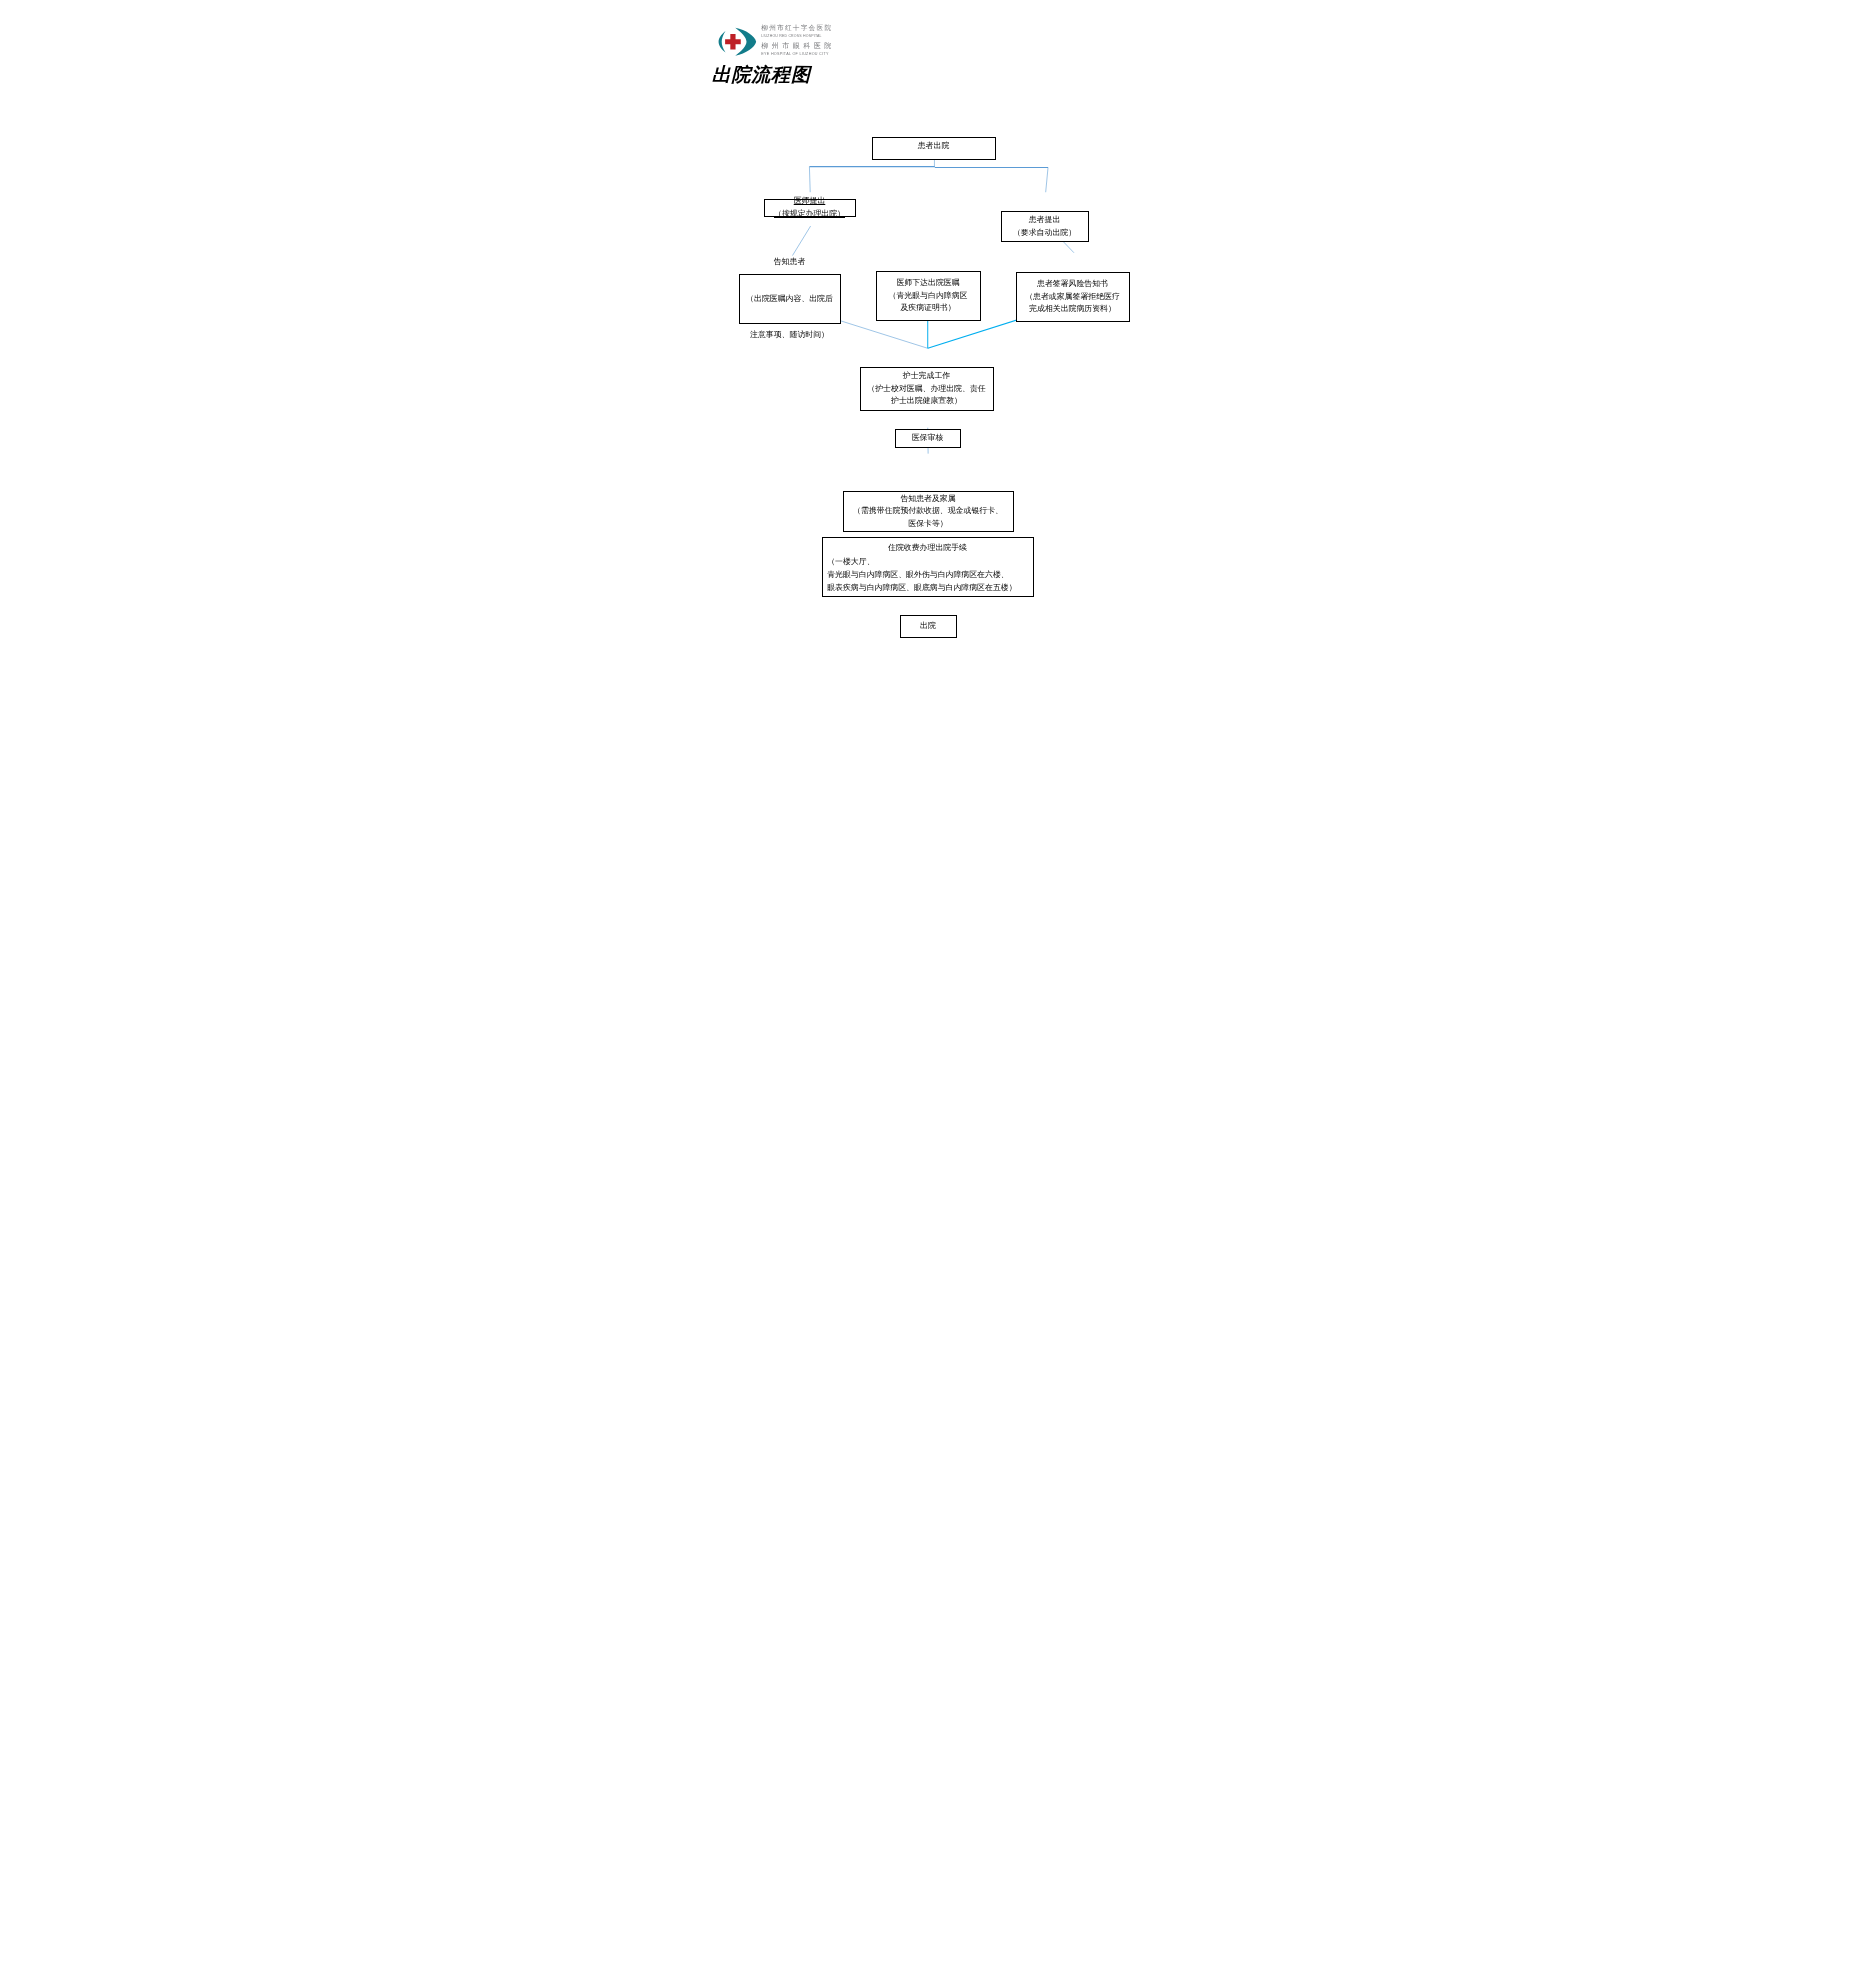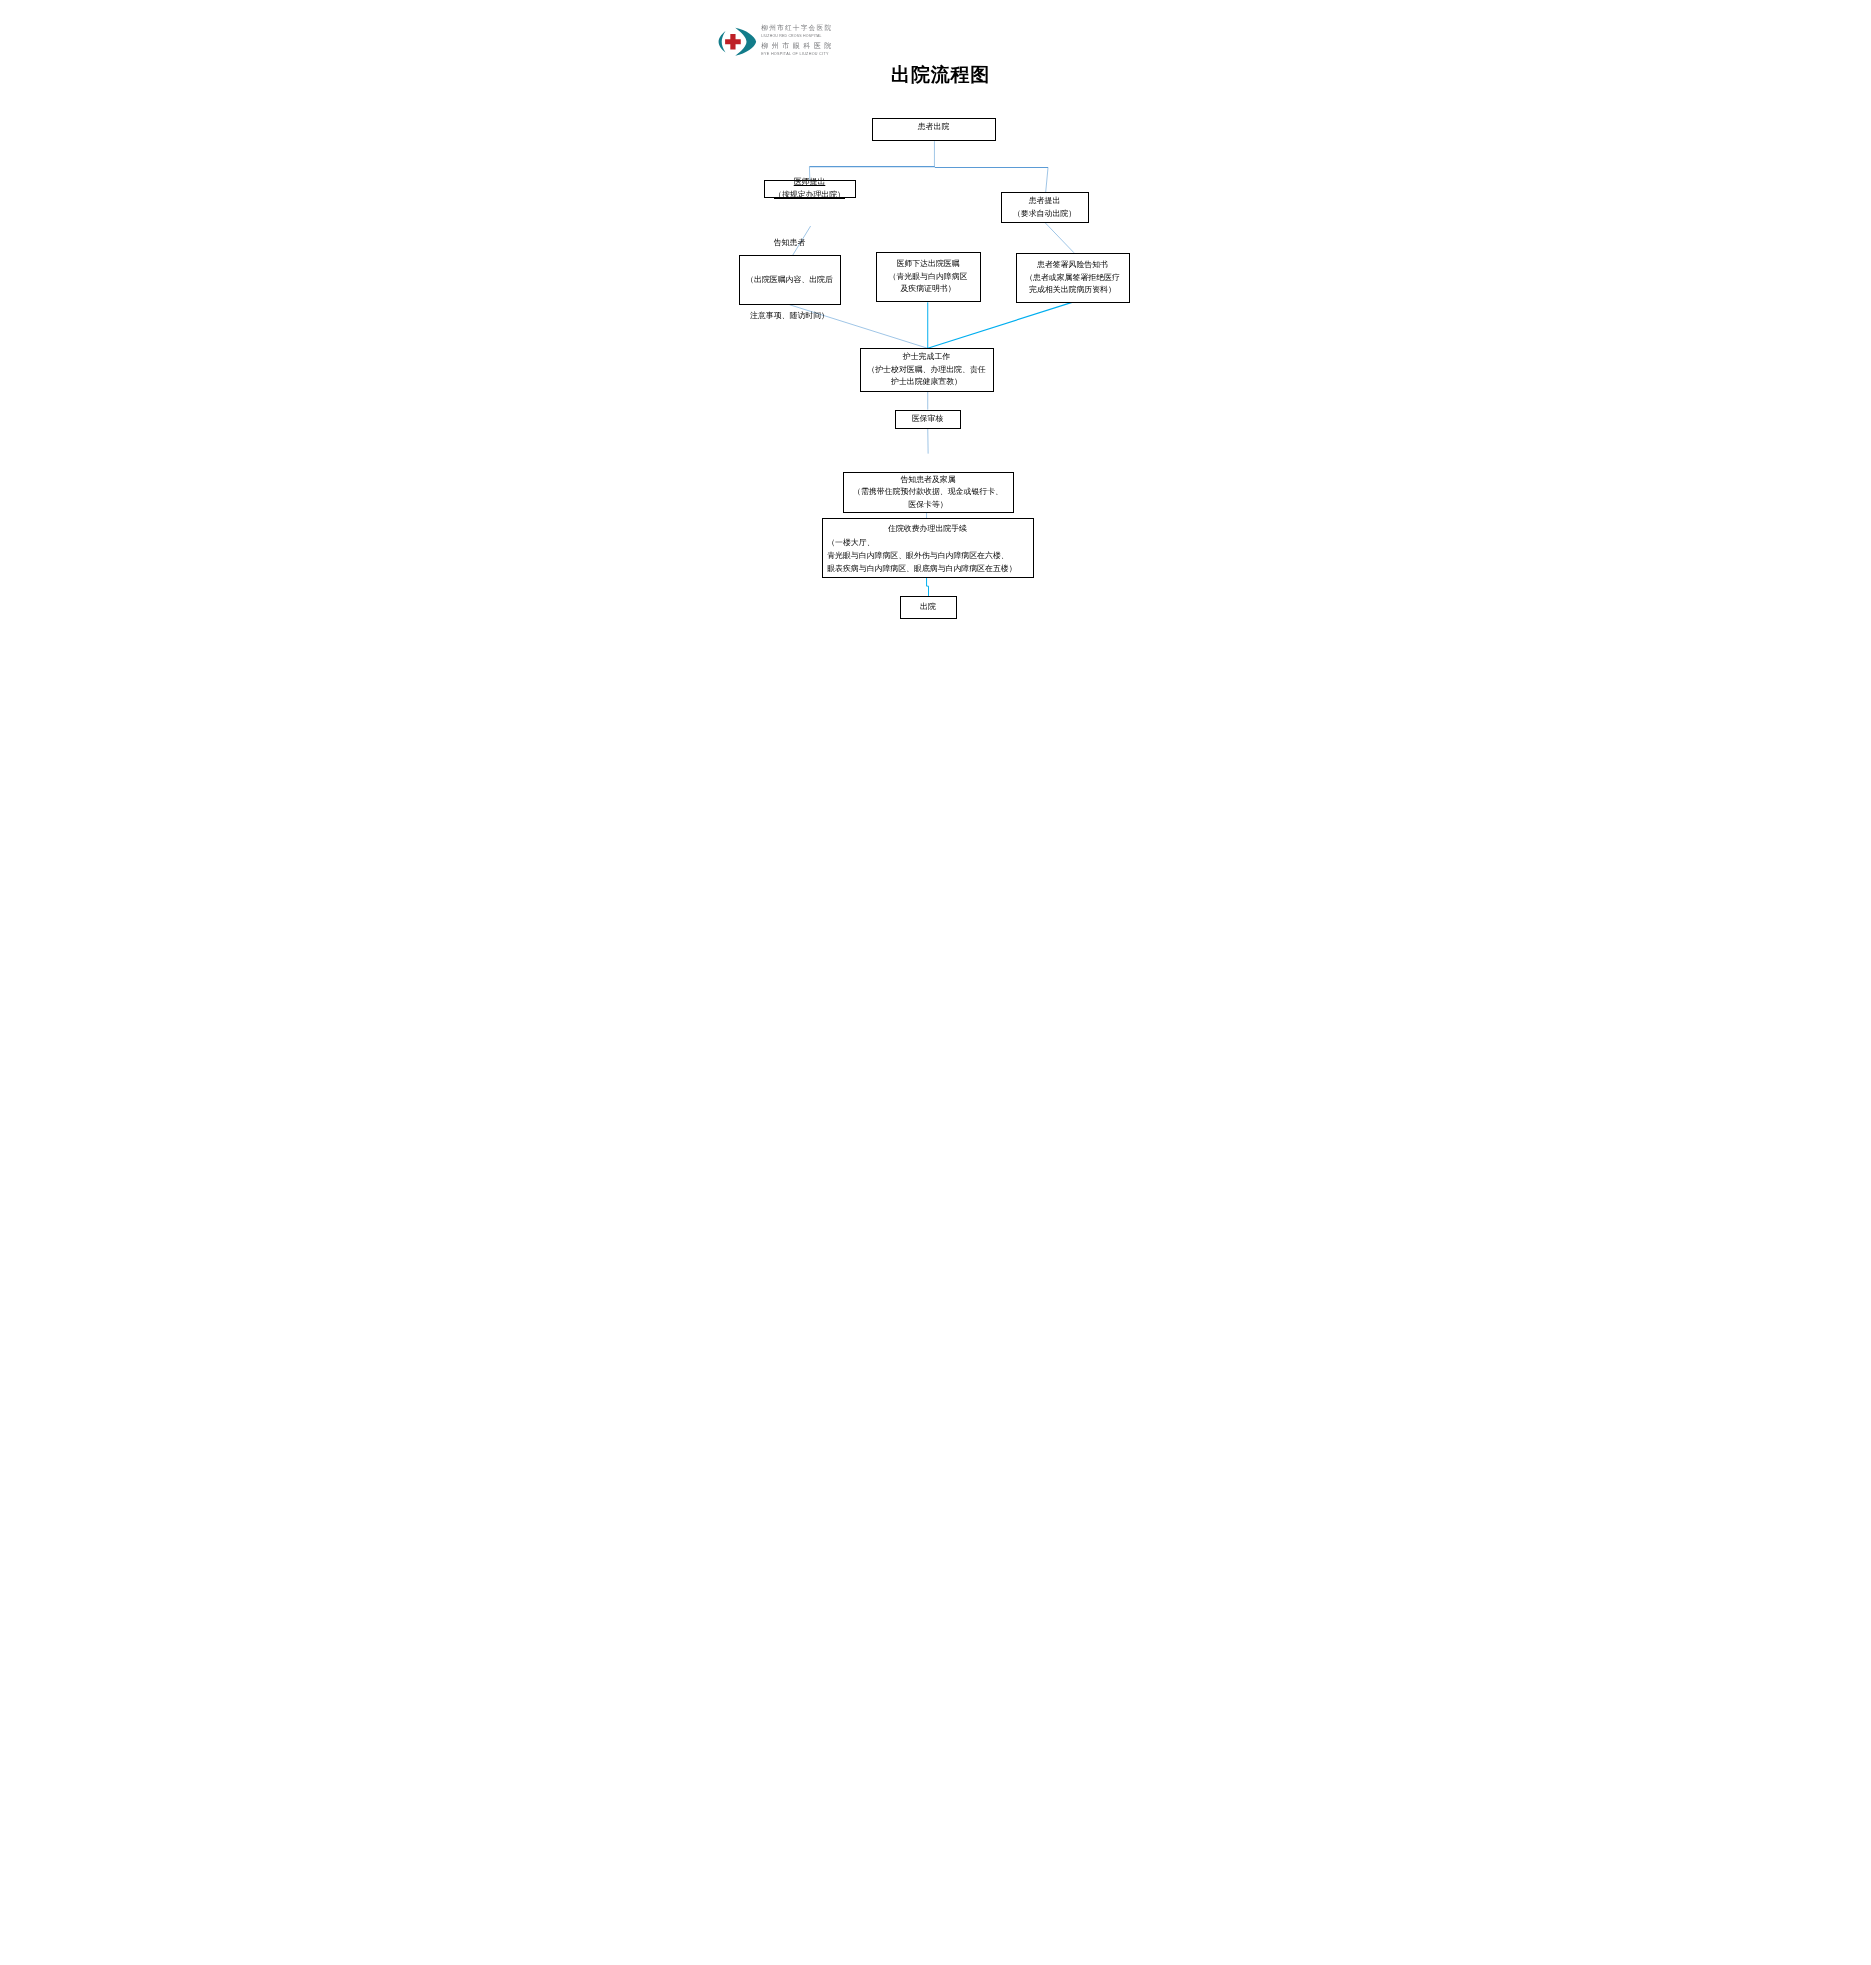--- a/index.html
+++ b/index.html
@@ -14,32 +14,32 @@
   
   .logo{position:absolute;left:15.7px;top:24.4px;display:flex;align-items:flex-start;}
   .logo-eye{width:41px;height:30px;margin-top:2.4px;}
   .logo-text{margin-left:3.1px;font-family:"Liberation Sans","DejaVu Sans",sans-serif;color:var(--gray);}
   .logo-cn1{font-size:6.7px;letter-spacing:1.2px;white-space:nowrap;}
   .logo-en1{font-size:3.5px;letter-spacing:0.2px;margin-top:0.8px;white-space:nowrap;}
   .logo-cn2{font-size:7px;letter-spacing:3.5px;margin-top:2.8px;white-space:nowrap;}
   .logo-en2{font-size:3.7px;letter-spacing:0.3px;margin-top:1.2px;white-space:nowrap;}
 
   
-  .title{position:absolute;left:0;top:62px;width:100%;text-align:center;
-         font-size:19px;font-weight:bold;letter-spacing:0.8px;text-indent:10.2px;}
+  .title{position:absolute;left:0;top:62px;width:100%;
+         font-size:19px;font-weight:bold;letter-spacing:0.8px;text-indent:10.2px;font-style:italic;}
 
   
   .connectors{position:absolute;left:0;top:0;width:468px;height:662px;z-index:0;}
   .steel{stroke:var(--steel);}
   .cyan{stroke:var(--cyan);}
 
   
   .node{position:absolute;z-index:1;background:#fff;border:0.8px solid var(--box_border);
         display:flex;flex-direction:column;justify-content:center;align-items:flex-end;
-        font-size:7.9px;line-height:12.6px;text-align:center;}
+        font-size:7.9px;line-height:12.6px;text-align:center;margin-top:19px;}
   .node .ln{width:100%;}
   .n-patient-discharge{left:170px;top:118px;width:124px;height:23px;padding-bottom:4.7px;}
   .n-doctor-proposes{left:62px;top:180px;width:92px;height:18px;text-decoration:underline;}
   .n-patient-proposes{left:299px;top:192px;width:88px;height:31px;}
   .n-inform-patient{left:37px;top:255px;width:102px;height:50px;gap:24px;}
   .n-doctor-orders{left:174px;top:252px;width:105px;height:50px;}
   .n-risk-notice{left:314px;top:253px;width:114px;height:50px;}
   .n-nurse-work{left:158px;top:348px;width:134px;height:44px;}
   .n-insurance-review{left:193px;top:410px;width:66px;height:18.5px;}
   .n-inform-family{left:141px;top:472px;width:171px;height:41px;}

